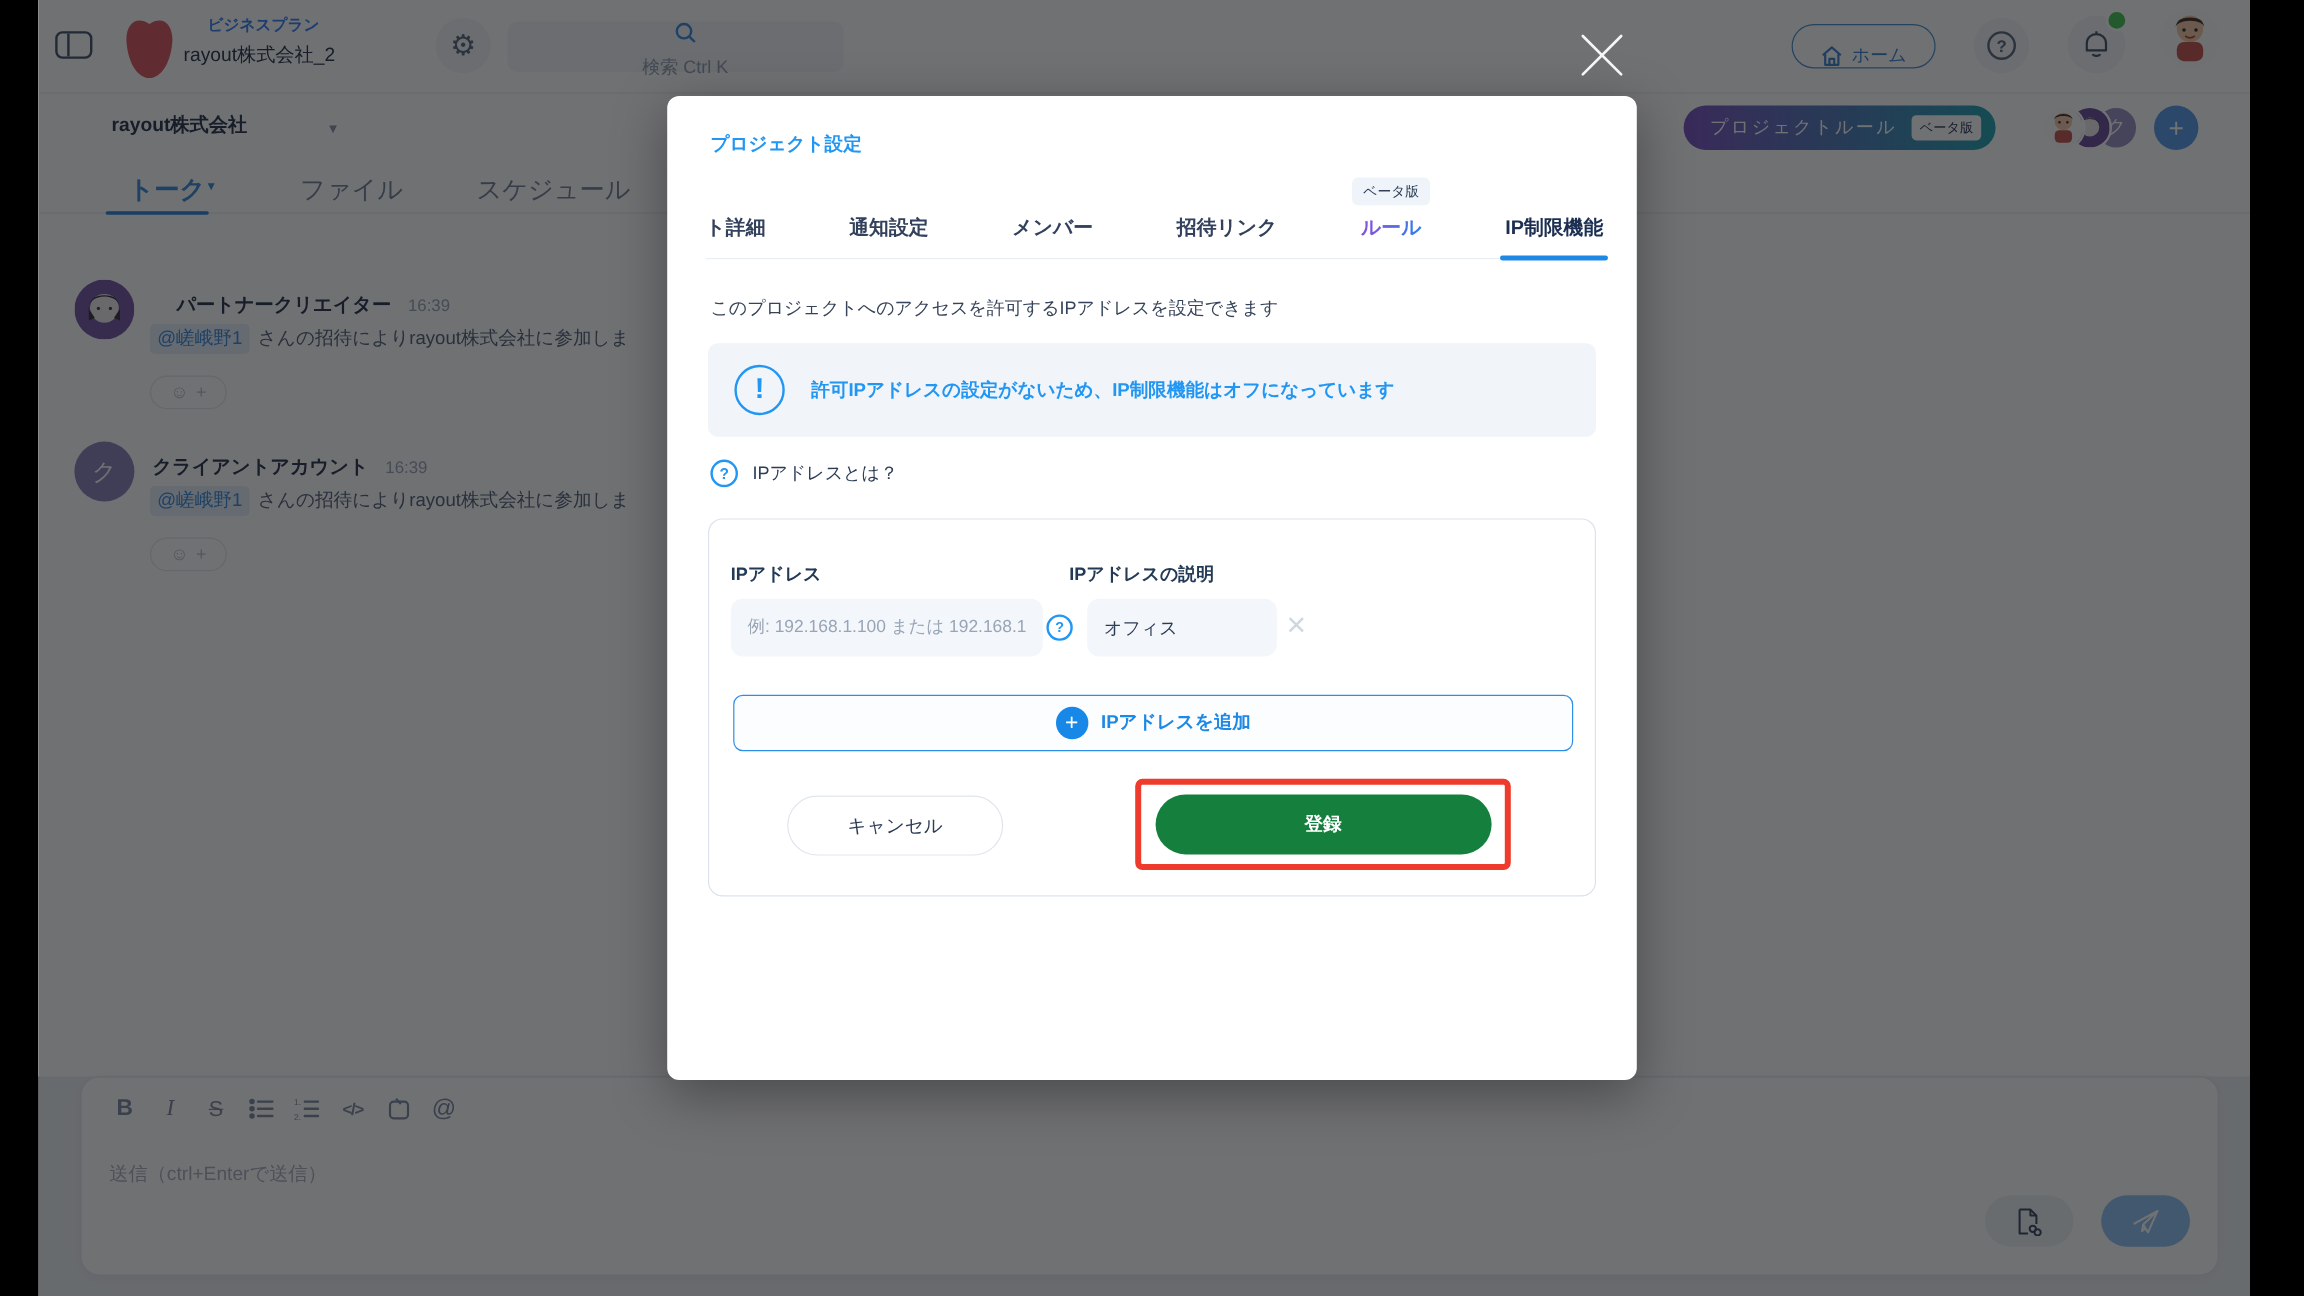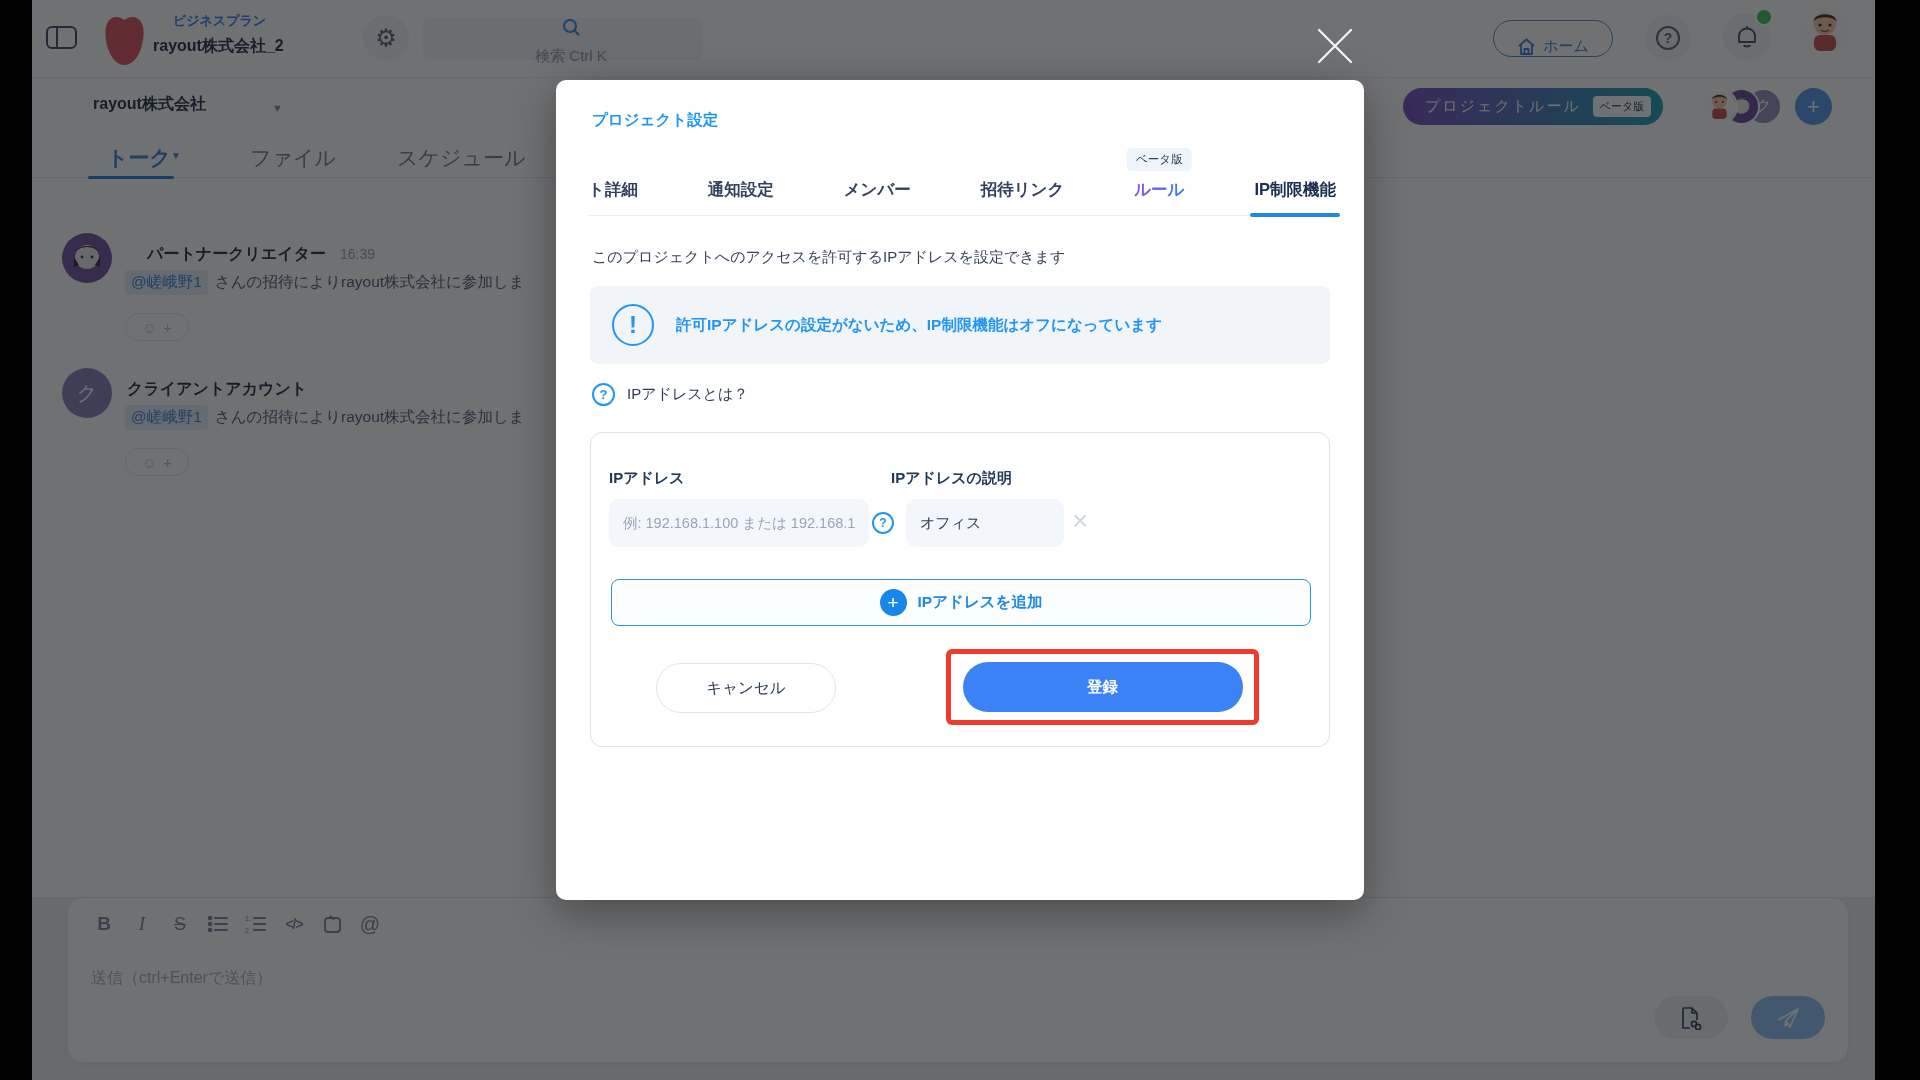--- a/index.html
+++ b/index.html
@@ -11,21 +11,21 @@
   .app { position:absolute; left:32px; top:0; width:1843px; height:1080px; background:#edf0f4; }
   .chat-panel { position:absolute; left:0; top:78px; right:0; height:819px; background:#fff; }
 
   
   .header { position:absolute; left:0; top:0; right:0; height:78px; background:#fff; border-bottom:1px solid #eceff4; z-index:2; }
   .hdr-abs { position:absolute; }
   .sidebar-toggle { left:14px; top:26px; width:31px; height:23px; border:2.5px solid #46566e; border-radius:6px; }
   .sidebar-toggle::after { content:""; position:absolute; left:8px; top:0; bottom:0; width:0; border-left:2.5px solid #46566e; }
   .org-logo { left:70px; top:13px; }
   .plan-label { left:121px; top:12px; font-size:13px; color:#3b82f6; font-weight:600;margin-left:20px; }
-  .org-name { left:121px; top:36px; font-size:16px; color:#2b3a50; font-weight:700; }
+  .org-name { left:121px; top:36px; font-size:16px; color:#2b3a50; font-weight:400; }
   .gear-wrap { left:331px; top:15px; width:46px; height:46px; border-radius:50%; background:#f2f5f8; display:flex; align-items:center; justify-content:center; }
   .gear-glyph { font-size:24px; color:#5c6b80; }
   .search-box { left:391px; top:18px; width:280px; height:42px; background:#f3f5f9; border-radius:8px; display:flex; align-items:center; padding-left:16px; gap:10px;flex-direction:column; }
   .search-text { font-size:15px; color:#93a2b5; }
   .home-btn { left:1461px; top:20px; width:120px; height:37px; border:1.5px solid #4e90cf; border-radius:19px; display:flex; align-items:flex-end; justify-content:center; gap:7px; color:#3f86cf; background:transparent; }
   .home-label { font-size:15px; }
   .help-wrap { left:1613px; top:15px; width:46px; height:46px; border-radius:50%; background:#f2f5f8; display:flex; align-items:center; justify-content:center; }
   .q-ring { width:24px; height:24px; border:2px solid #5c6b80; border-radius:50%; color:#5c6b80; font-size:14px; font-weight:700; display:flex; align-items:center; justify-content:center; }
   .bell-wrap { left:1691px; top:13px; width:48px; height:48px; border-radius:50%; background:#f2f5f8; display:flex; align-items:center; justify-content:center; }
   .bell-dot { position:absolute; left:1723px; top:8px; width:18px; height:18px; border-radius:50%; background:#46c75a; border:2px solid #fff; }
@@ -101,21 +101,21 @@
   .ip-input { left:18px; width:260px; }
   .ip-input::placeholder { color:#98a5b6; }
   .desc-input { left:315px; width:158px; font-size:15px; }
   .q-mini { position:absolute; left:281px; top:79px; }
   .row-delete { position:absolute; left:481px; top:72px; font-size:28px; color:#cfd7e0; background:none; border:none; }
   .add-ip-btn { position:absolute; left:20px; top:146px; width:700px; height:47px; border:1.5px solid #2e8fe8; background:#fcfdff; border-radius:8px; display:flex; align-items:center; justify-content:center; gap:11px; }
   .plus-circle { width:27px; height:27px; border-radius:50%; background:#1788e8; color:#fff; font-size:19px; display:flex; align-items:center; justify-content:center; }
   .add-ip-label { font-size:15.5px; font-weight:600; color:#1e88e5; }
   .cancel-btn { position:absolute; left:65px; top:230px; width:180px; height:50px; border-radius:25px; border:1px solid #dfe5ed; background:#fff; font-size:15.5px; color:#2c3c55; font-family:inherit; }
   .red-annotation { position:absolute; left:355px; top:216px; width:313px; height:76px; border:5px solid #ee3b2c; border-radius:6px; display:flex; align-items:center; justify-content:center; }
-  .submit-btn { width:280px; height:50px; border-radius:25px; border:none; background:#3b82f6; color:#fff; font-size:15.5px; font-weight:600; font-family:inherit; }
+  .submit-btn { width:280px; height:50px; border-radius:25px; border:none; background:#15803d; color:#fff; font-size:15.5px; font-weight:600; font-family:inherit; }
 
   svg { display:block; }
 </style>
 </head>
 <body>
 
 <div class="stage">
 
   <div class="app">
     <div class="chat-panel"></div>
@@ -208,21 +208,21 @@
       <span class="msg-text">さんの招待によりrayout株式会社に参加しま</span>
     </div>
     <div class="reaction-pill" style="top:313px;">
       <span>☺</span>
         <span>+</span>
     </div>
 
     <div class="msg-avatar" style="top:368px; background:#8d86bd;">
       <span class="letter-avatar">ク</span>
     </div>
-    <div class="msg-name-row" style="top:379px;flex-direction:column;">
+    <div class="msg-name-row" style="top:379px;">
       <span class="msg-name">クライアントアカウント</span>
       <span class="msg-time">16:39</span>
     </div>
     <div class="msg-text-row" style="top:405px;">
       <span class="mention-chip">@嵯峨野1</span>
       <span class="msg-text">さんの招待によりrayout株式会社に参加しま</span>
     </div>
     <div class="reaction-pill" style="top:448px;">
       <span>☺</span>
         <span>+</span>

